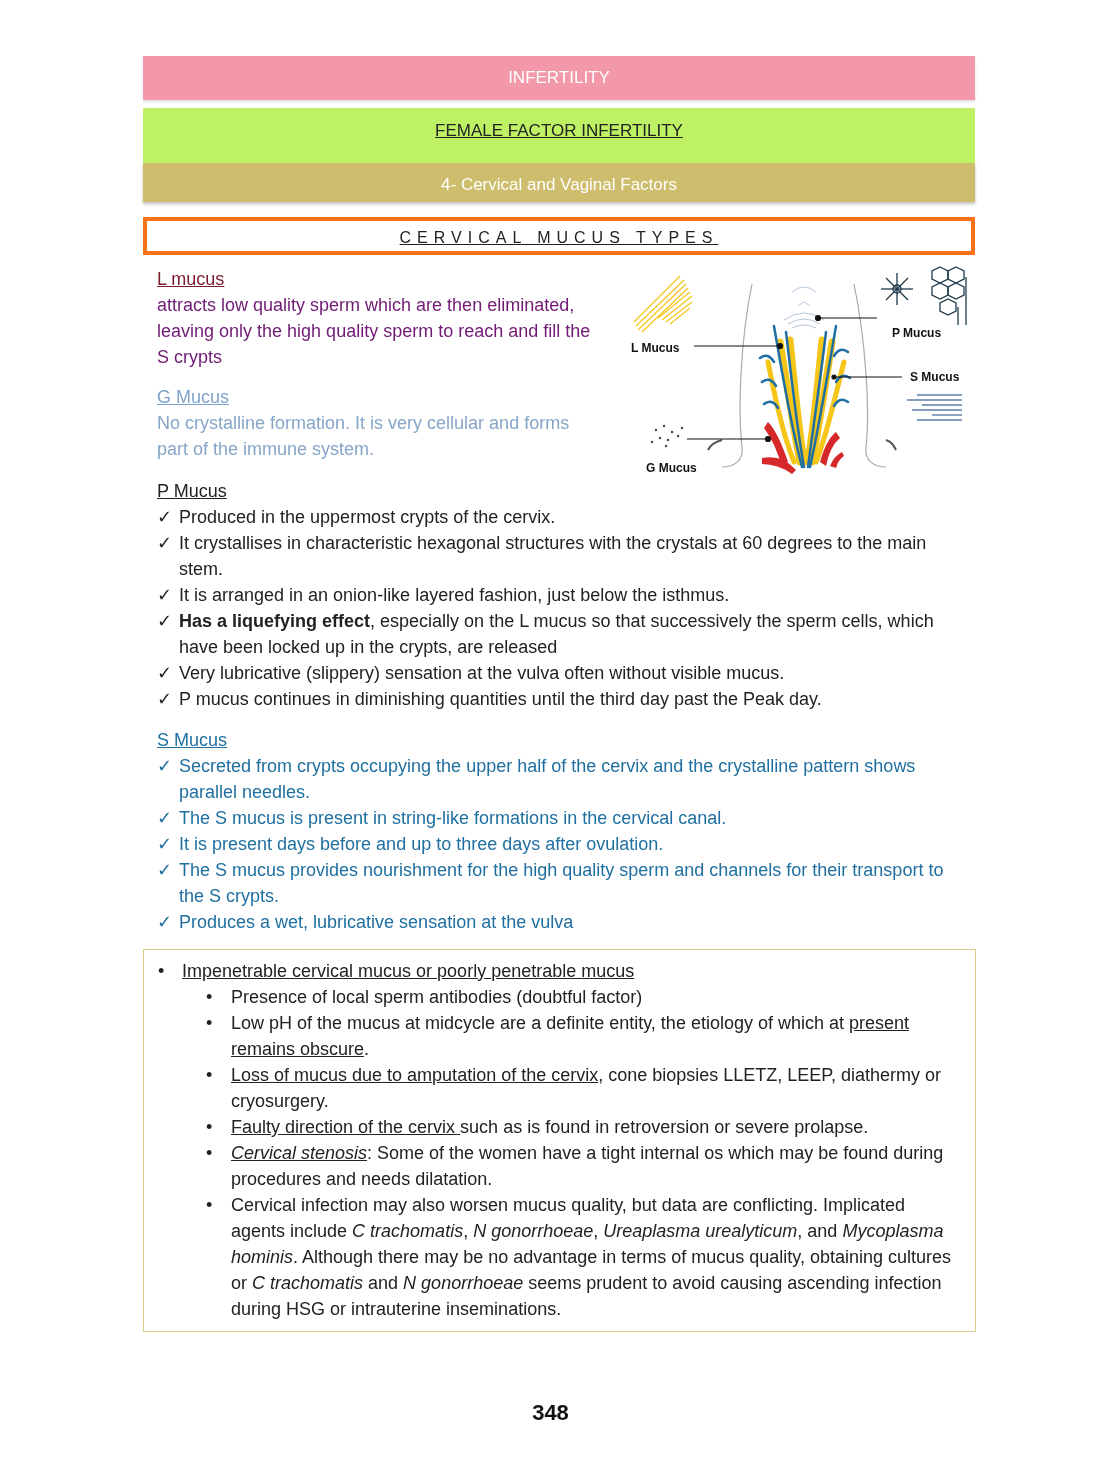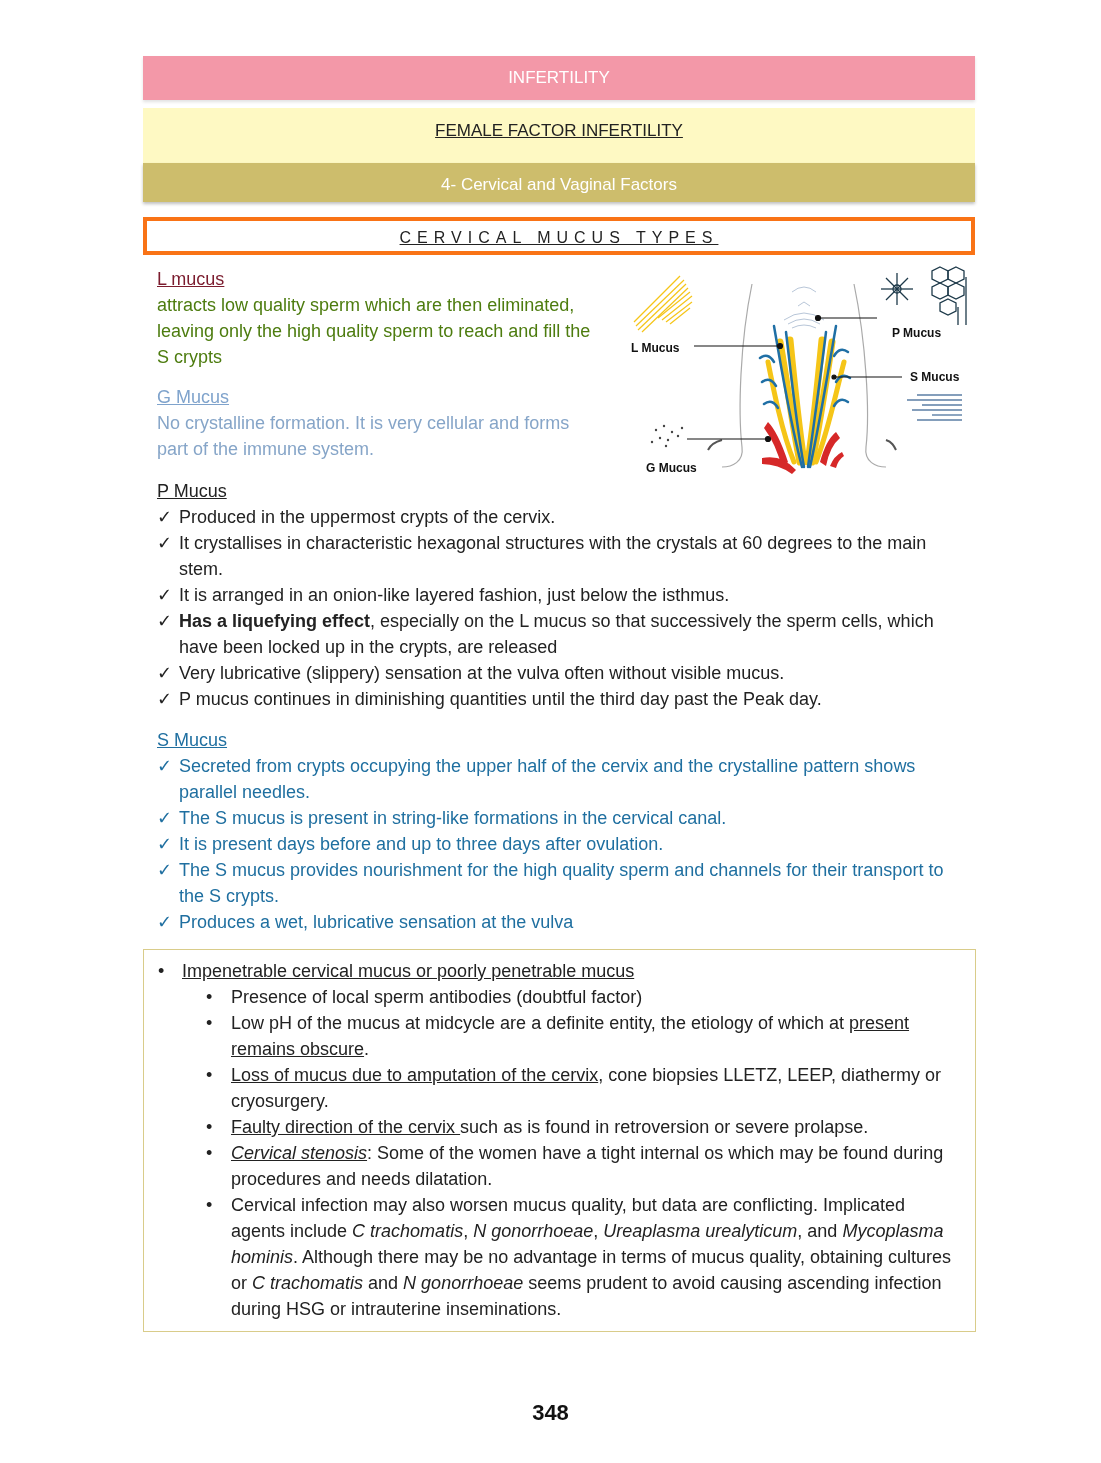--- a/index.html
+++ b/index.html
@@ -1,31 +1,31 @@
 <!DOCTYPE html>
 <html><head>
 <meta charset="utf-8">
 <style>
   html, body { margin: 0; padding: 0; background: #ffffff; }
   body { width: 1101px; height: 1463px; position: relative; overflow: hidden;
          font-family: "Liberation Sans", sans-serif; color: #222; }
   .band { position: absolute; left: 143px; width: 832px; text-align: center; box-sizing: border-box; }
   .band-1 { top: 56px; height: 44px; background: #f398a8; color: #fff; font-size: 17px; line-height: 44px;
             box-shadow: 0 2px 3px rgba(0,0,0,0.12); }
-  .band-2 { top: 108px; height: 62px; background: #fef9c3; color: #222; font-size: 17px; line-height: 46px; }
+  .band-2 { top: 108px; height: 62px; background: #bef264; color: #222; font-size: 17px; line-height: 46px; }
   .band-2 span { text-decoration: underline; }
   .band-3 { top: 163px; height: 39px; background: #cdbd6c; color: #fff; font-size: 17px; line-height: 44px;
             box-shadow: 0 2px 3px rgba(0,0,0,0.25); }
   .band-4 { top: 217px; height: 38px; border: 4px solid #f97316; background: #fff; font-size: 16px;
             line-height: 34px; letter-spacing: 6px; color: #222; }
   .band-4 span { text-decoration: underline; }
 
   .txt { position: absolute; font-size: 18px; line-height: 26px; }
   .l-title { left: 157px; top: 266px; color: #7b1c2e; text-decoration: underline; }
-  .l-body { left: 157px; top: 292px; width: 440px; color: #4d7c0f; }
+  .l-body { left: 157px; top: 292px; width: 440px; color: #701a75; }
   .g-title { left: 157px; top: 384px; color: #7fa3cc; text-decoration: underline; }
   .g-body { left: 157px; top: 410px; width: 420px; color: #86a5c8; }
 
   .figure { position: absolute; left: 622px; top: 262px; width: 348px; height: 220px; }
 
   .p-title { left: 157px; top: 478px; color: #222; text-decoration: underline; }
   .list { position: absolute; left: 157px; margin: 0; padding: 0; list-style: none; font-size: 18px; line-height: 26px; width: 810px; }
   .list li { position: relative; padding-left: 22px; }
   .list li .chk { position: absolute; left: 0; top: 0; }
   .p-list { top: 504px; color: #222; }

